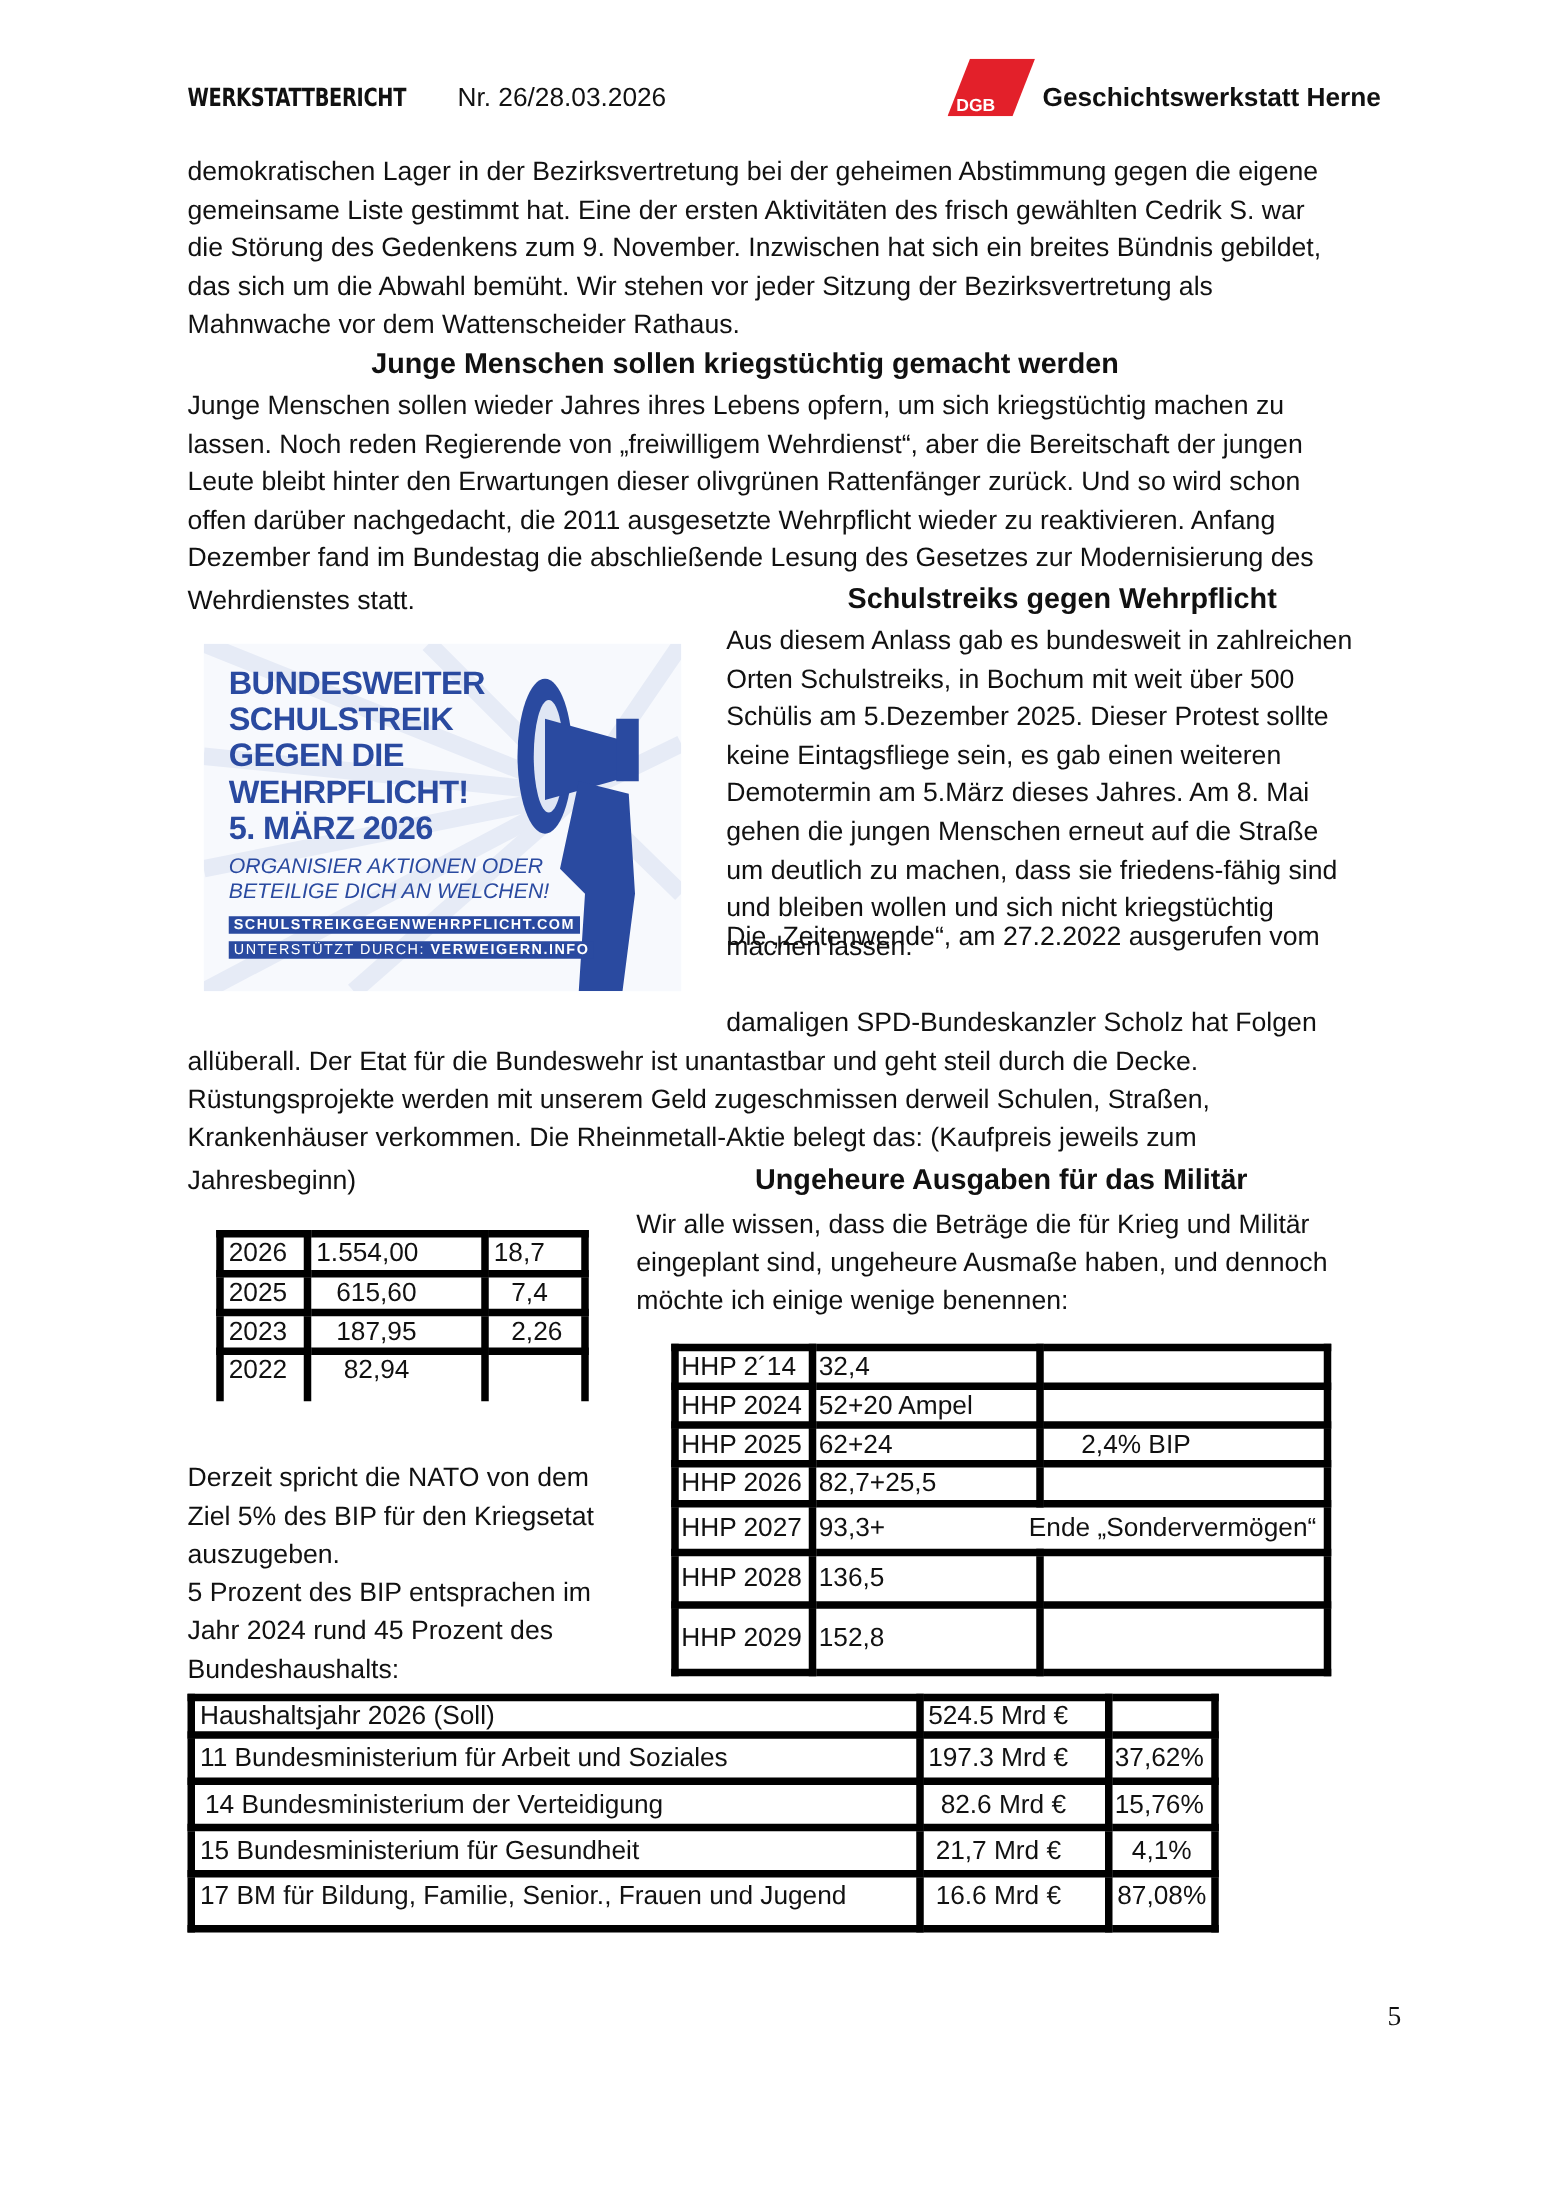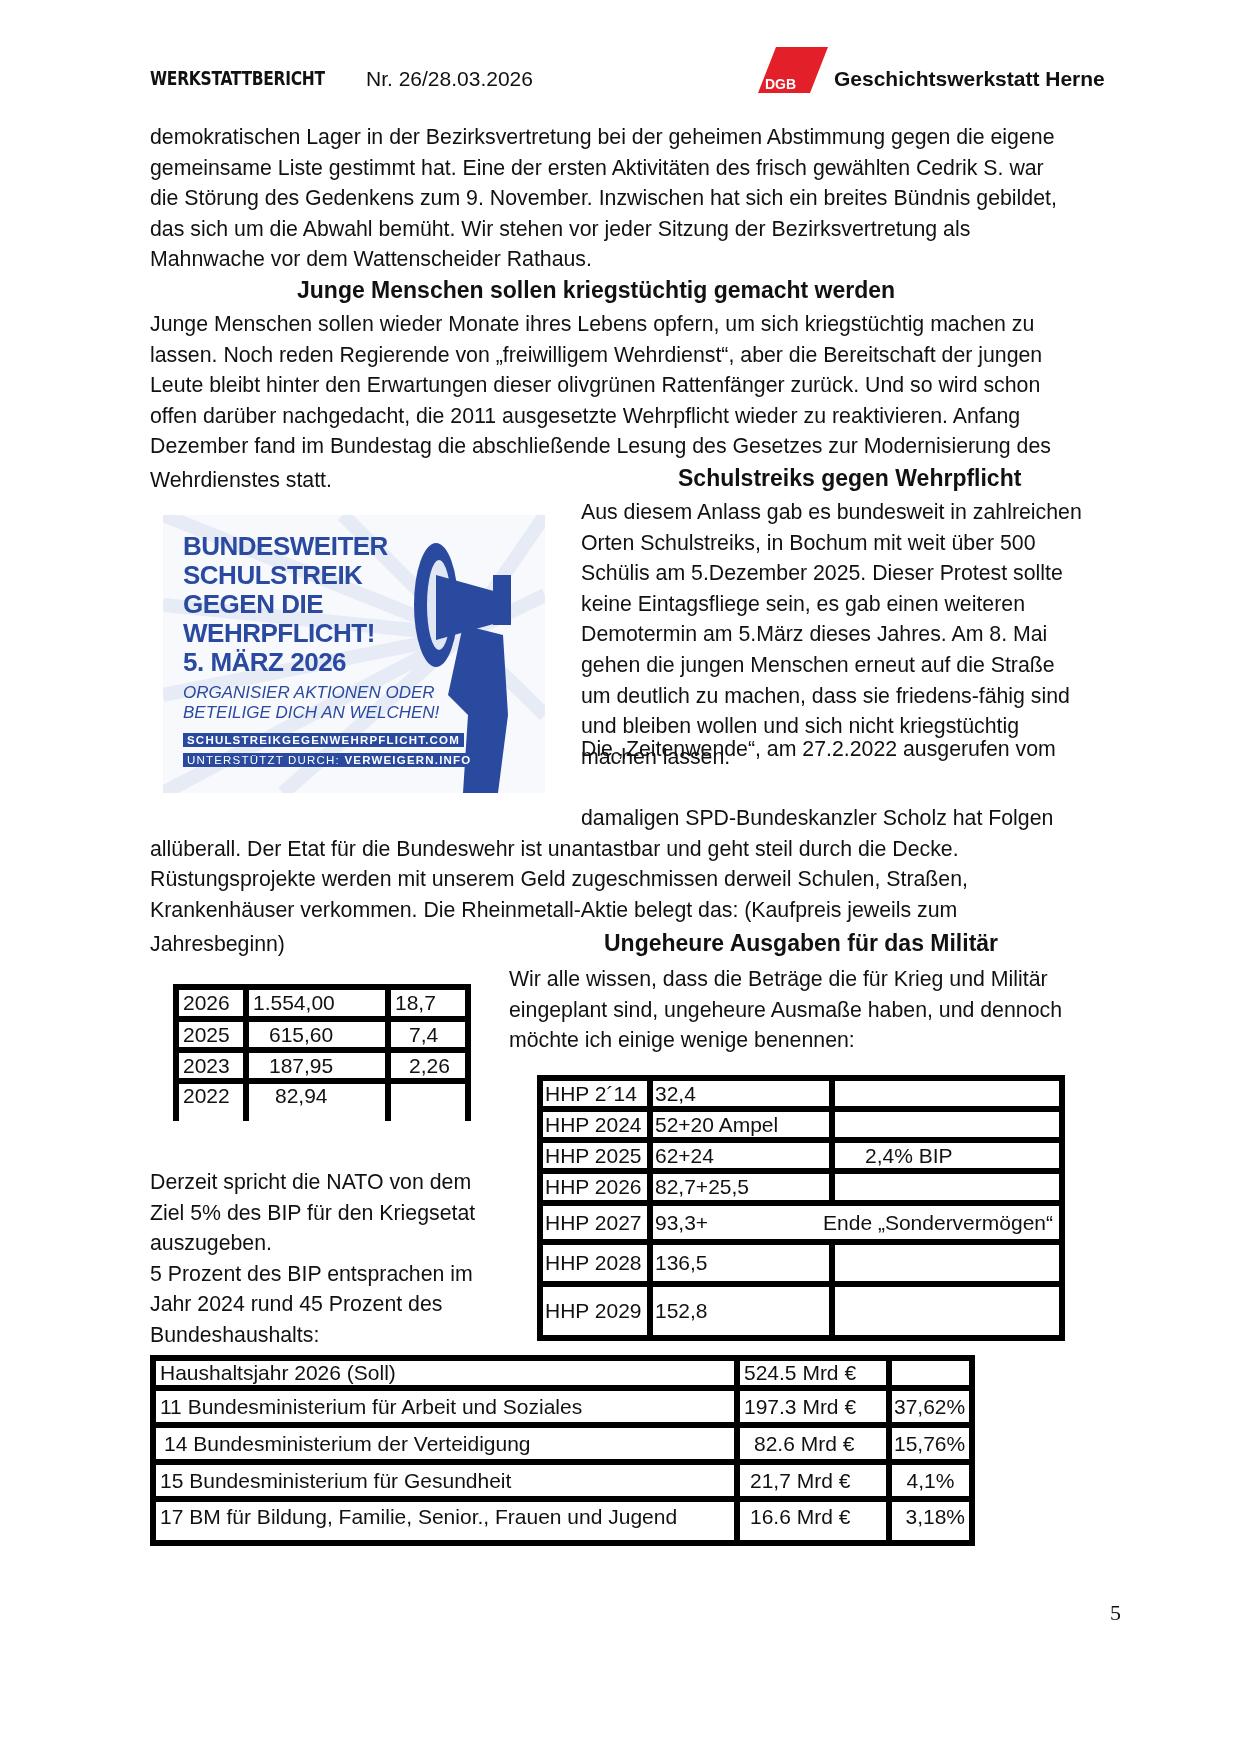--- a/index.html
+++ b/index.html
@@ -30,21 +30,21 @@
 </svg>
 <div class="abs hdr-org">Geschichtswerkstatt Herne</div>
 
 <div class="p" style="top:122px">demokratischen Lager in der Bezirksvertretung bei der geheimen Abstimmung gegen die eigene</div>
 <div class="p" style="top:152.6px">gemeinsame Liste gestimmt hat. Eine der ersten Aktivitäten des frisch gewählten Cedrik S. war</div>
 <div class="p" style="top:183.2px">die Störung des Gedenkens zum 9. November. Inzwischen hat sich ein breites Bündnis gebildet,</div>
 <div class="p" style="top:213.8px">das sich um die Abwahl bemüht. Wir stehen vor jeder Sitzung der Bezirksvertretung als</div>
 <div class="p" style="top:244.4px">Mahnwache vor dem Wattenscheider Rathaus.</div>
 
 <div class="h" style="left:273px;top:277px">Junge Menschen sollen kriegstüchtig gemacht werden</div>
-<div class="p" style="top:309px">Junge Menschen sollen wieder Monate ihres Lebens opfern, um sich kriegstüchtig machen zu</div>
+<div class="p" style="top:309px">Junge Menschen sollen wieder Jahres ihres Lebens opfern, um sich kriegstüchtig machen zu</div>
 <div class="p" style="top:339.6px">lassen. Noch reden Regierende von „freiwilligem Wehrdienst“, aber die Bereitschaft der jungen</div>
 <div class="p" style="top:370.2px">Leute bleibt hinter den Erwartungen dieser olivgrünen Rattenfänger zurück. Und so wird schon</div>
 <div class="p" style="top:400.8px">offen darüber nachgedacht, die 2011 ausgesetzte Wehrpflicht wieder zu reaktivieren. Anfang</div>
 <div class="p" style="top:431.4px">Dezember fand im Bundestag die abschließende Lesung des Gesetzes zur Modernisierung des</div>
 <div class="p" style="top:465px">Wehrdienstes statt.</div>
 
 <div class="h" style="left:654px;top:465px">Schulstreiks gegen Wehrpflicht</div>
 <div class="p" style="left:581px;top:497px">Aus diesem Anlass gab es bundesweit in zahlreichen</div>
 <div class="p" style="left:581px;top:527.6px">Orten Schulstreiks, in Bochum mit weit über 500</div>
 <div class="p" style="left:581px;top:558.2px">Schülis am 5.Dezember 2025. Dieser Protest sollte</div>
@@ -193,18 +193,18 @@
     <td style="padding:0 2px">15,76%</td>
   </tr>
   <tr style="height:37px">
     <td>15 Bundesministerium für Gesundheit</td>
     <td style="padding-left:10px">21,7 Mrd €</td>
     <td style="text-align:center">4,1%</td>
   </tr>
   <tr style="height:44px;vertical-align:top">
     <td style="vertical-align:top;padding-top:3px">17 BM für Bildung, Familie, Senior., Frauen und Jugend</td>
     <td style="vertical-align:top;padding-top:3px;padding-left:10px">16.6 Mrd €</td>
-    <td style="vertical-align:top;padding-top:3px;text-align:right">3,18%</td>
+    <td style="vertical-align:top;padding-top:3px;text-align:right">87,08%</td>
   </tr>
 </tbody>
   </table>
 
 <div class="abs page-num">5</div>
 
 </body></html>

